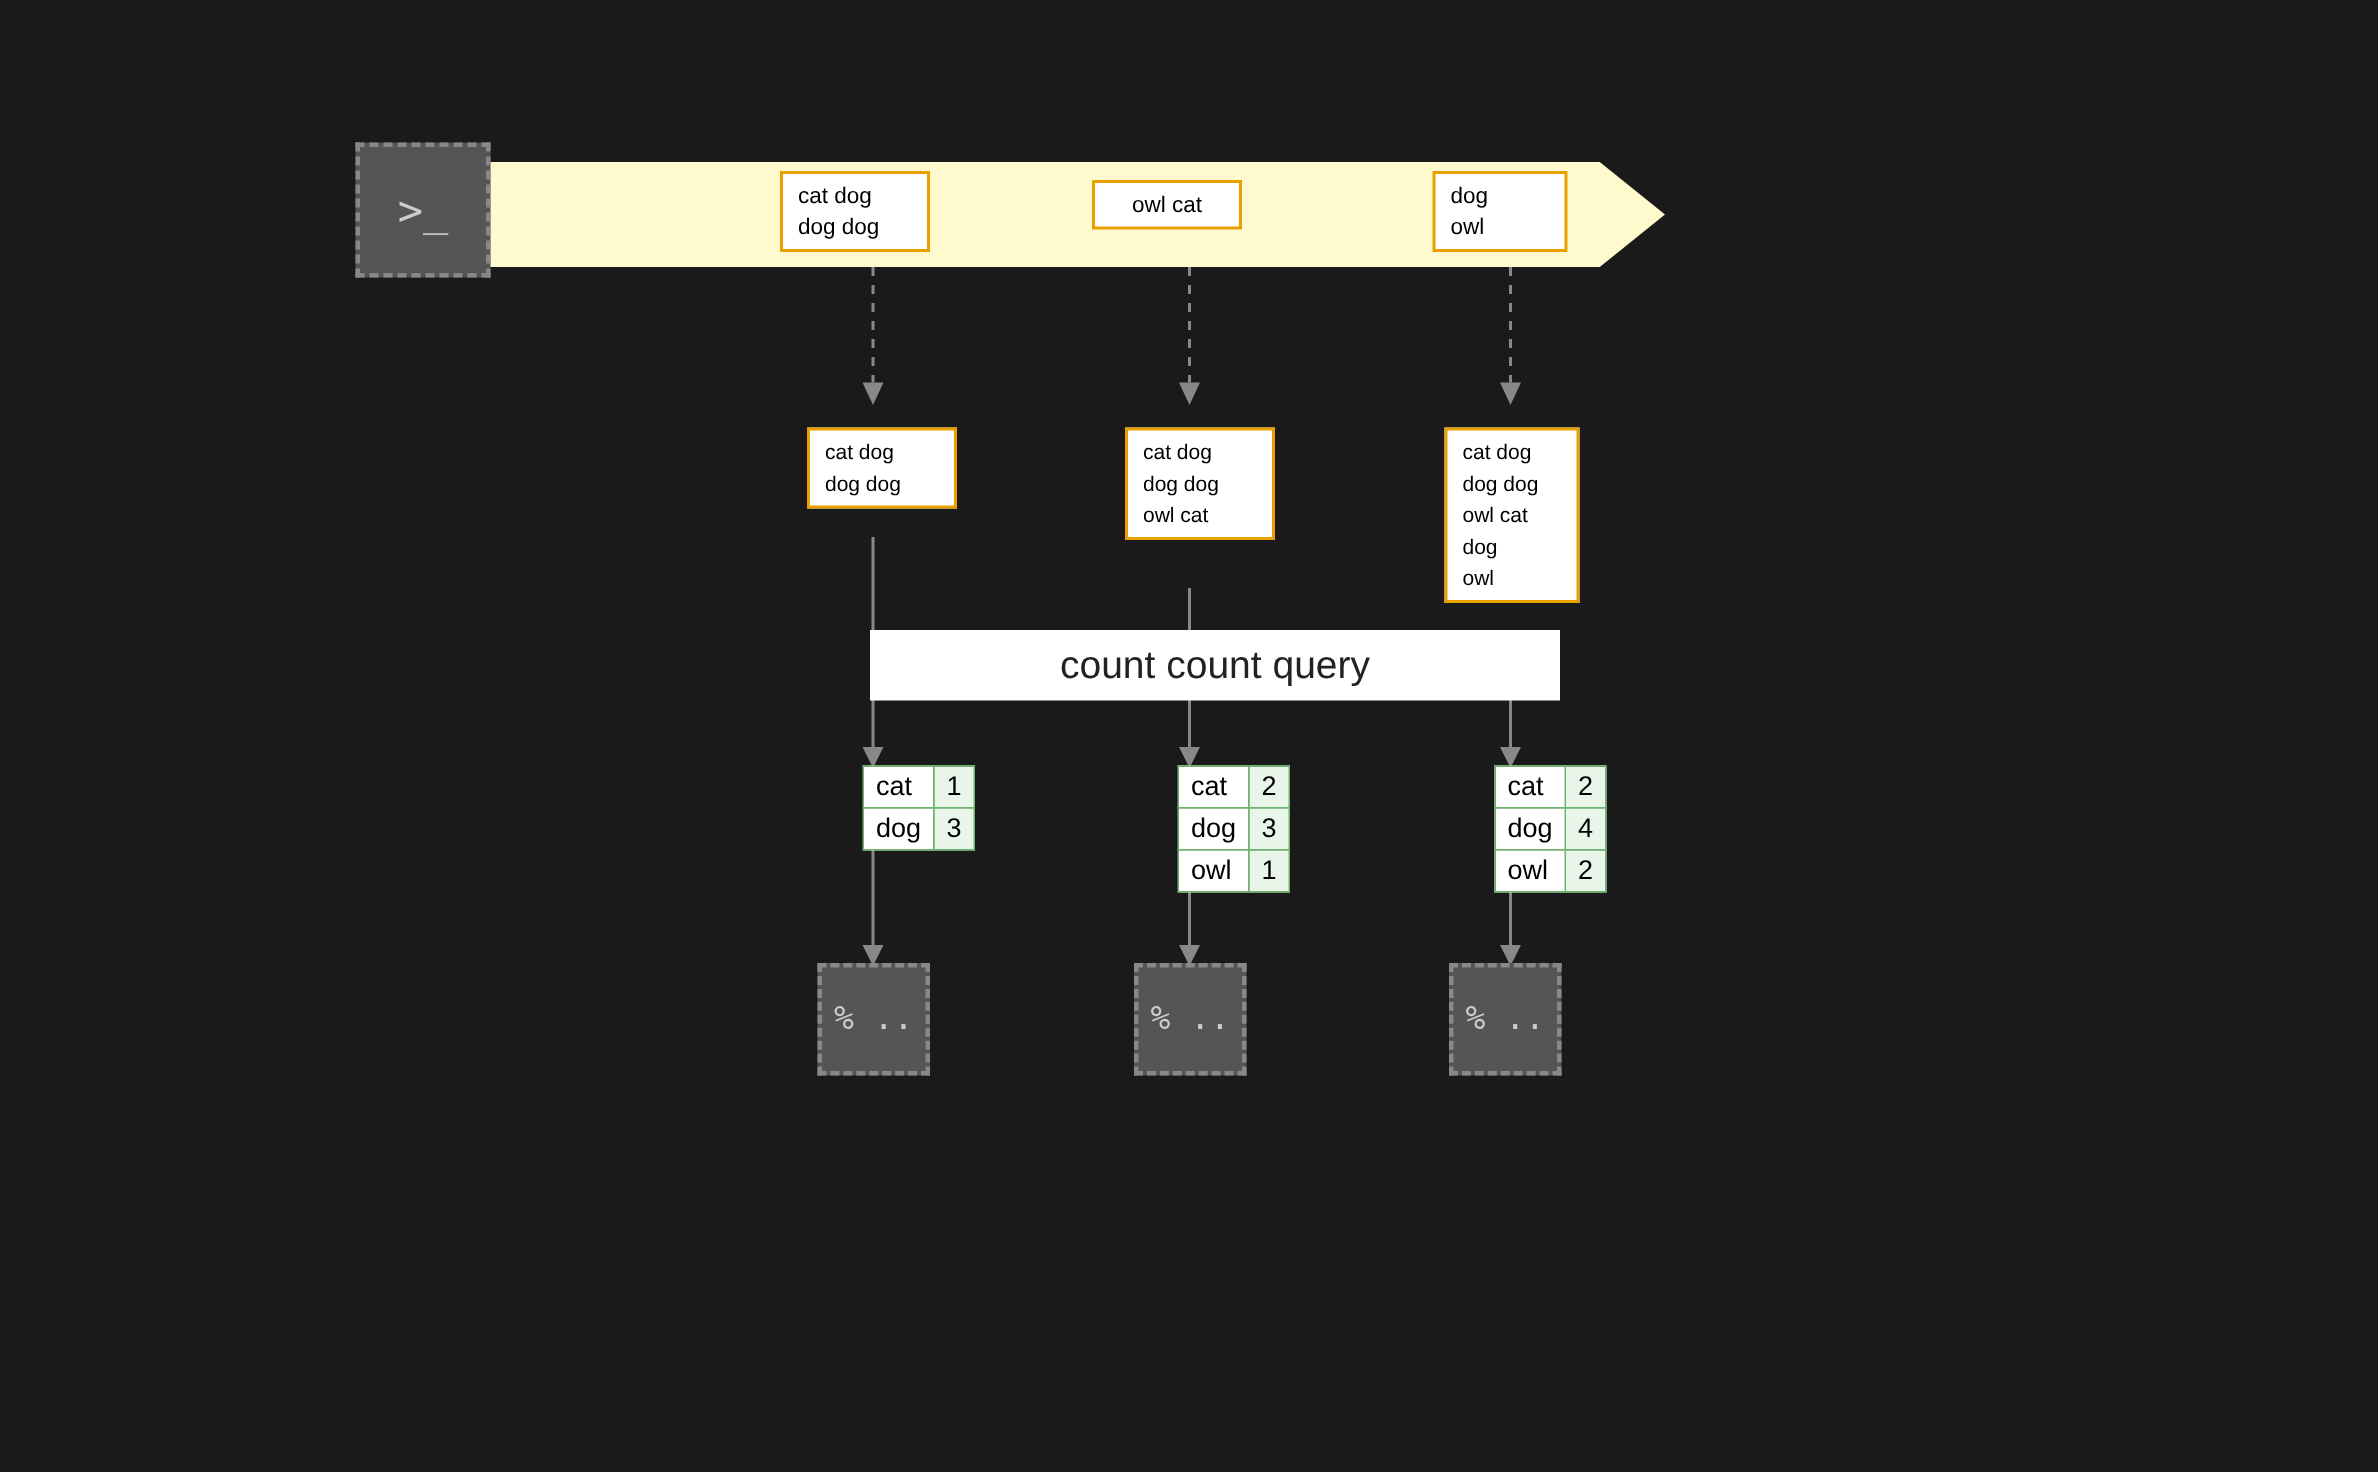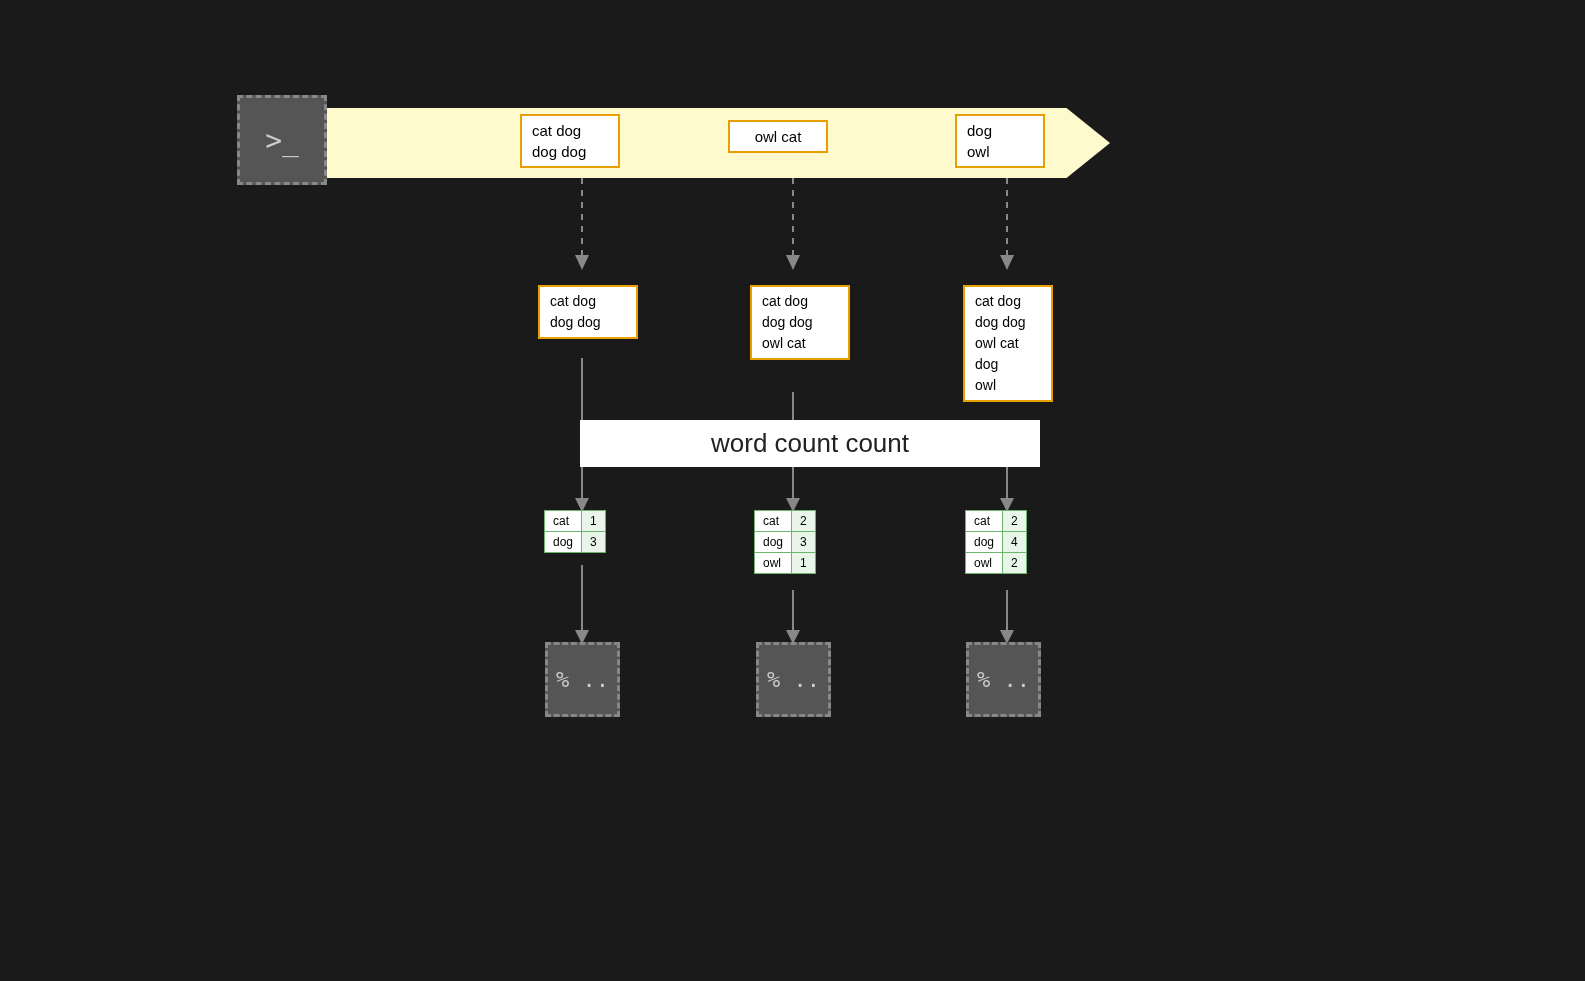--- a/index.html
+++ b/index.html
@@ -120,21 +120,22 @@
       padding: 8px 0;
       z-index: 20;
       color: #222;
     }
 
     
     .count-table {
       position: absolute;
       border-collapse: collapse;
       z-index: 10;
-      font-size: 12px;
+      font-size: 18px;
+      margin-left: 31px;
     }
     .count-table td {
       border: 1.5px solid #6db56d;
       padding: 3px 8px;
       background: white;
     }
     .count-table td.word { background: white; min-width: 32px; }
     .count-table td.num { background: #e8f5e8; min-width: 22px; text-align: center; }
 
     .ct1 { top: 510px; left: 544px; }
@@ -237,21 +238,21 @@
   </div>
 
   <div class="state-box state3">
     <div>cat dog</div>
     <div>dog dog</div>
     <div>owl cat</div>
     <div>dog</div>
     <div>owl</div>
   </div>
 
-  <div class="query-label">word count count</div>
+  <div class="query-label">count count query</div>
 
   <table class="count-table ct1">
     <tbody>
         <tr>
       <td class="word">cat</td>
       <td class="num">1</td>
     </tr>
     <tr>
       <td class="word">dog</td>
       <td class="num">3</td>

